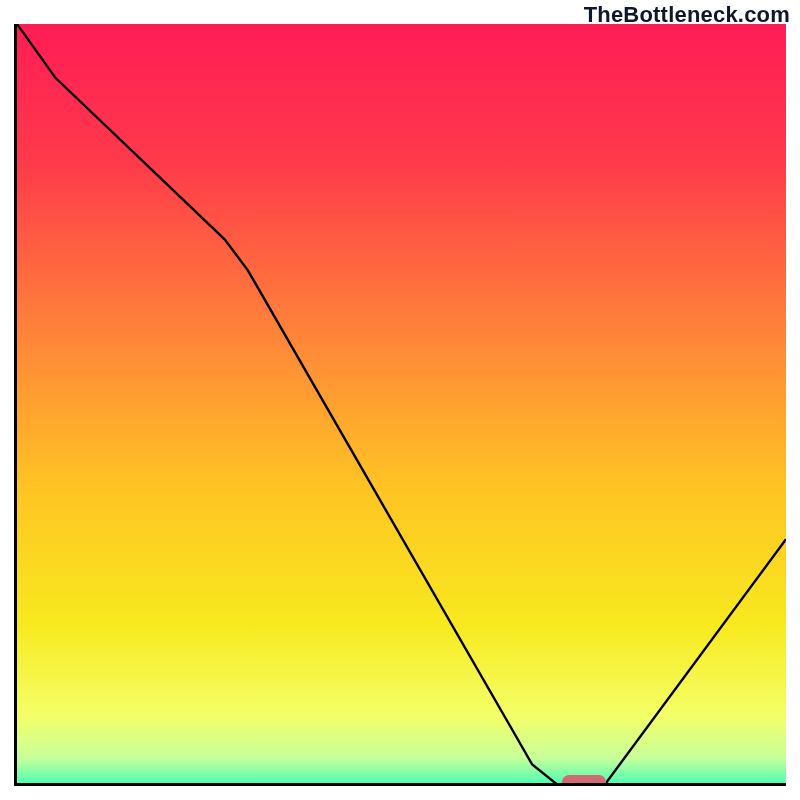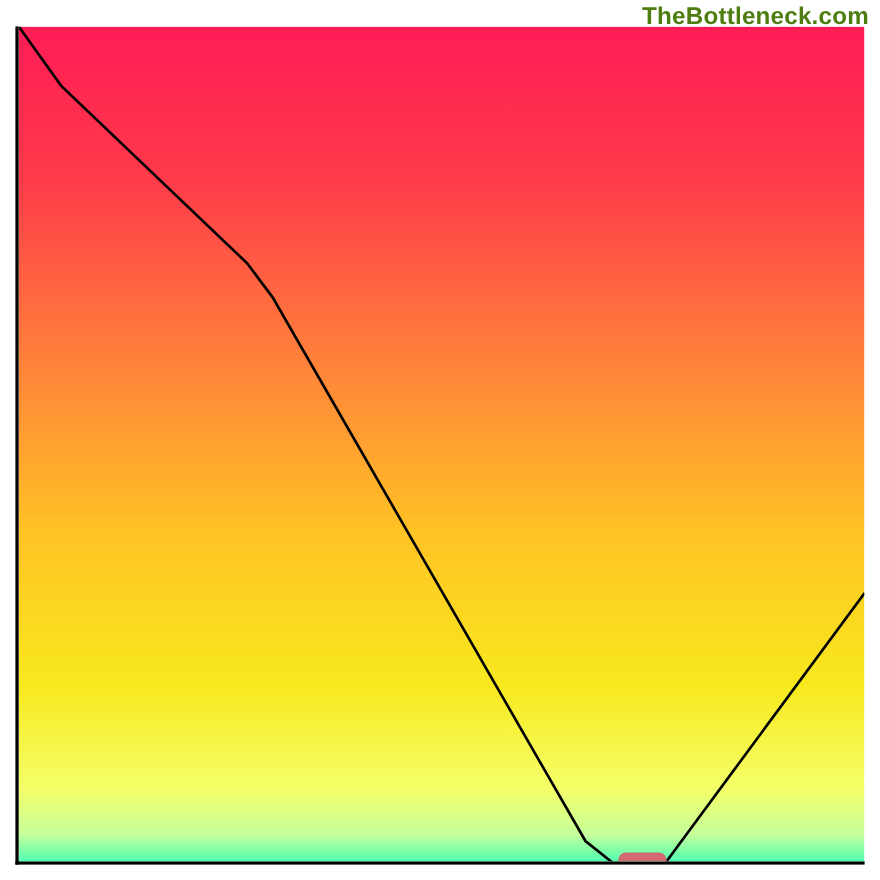--- a/index.html
+++ b/index.html
@@ -14,21 +14,21 @@
     position: relative;
     width: 800px;
     height: 800px;
   }
   .watermark {
     position: absolute;
     top: 2px;
     right: 10px;
     font-size: 22px;
     font-weight: 600;
-    color: #4d7c0f;
+    color: #0f172a;
     letter-spacing: 0.2px;
     text-align: center;
   }
   .plot {
     position: absolute;
     left: 14px;
     top: 24px;
     width: 772px;
     height: 762px;
     border-left: 3px solid #000;

